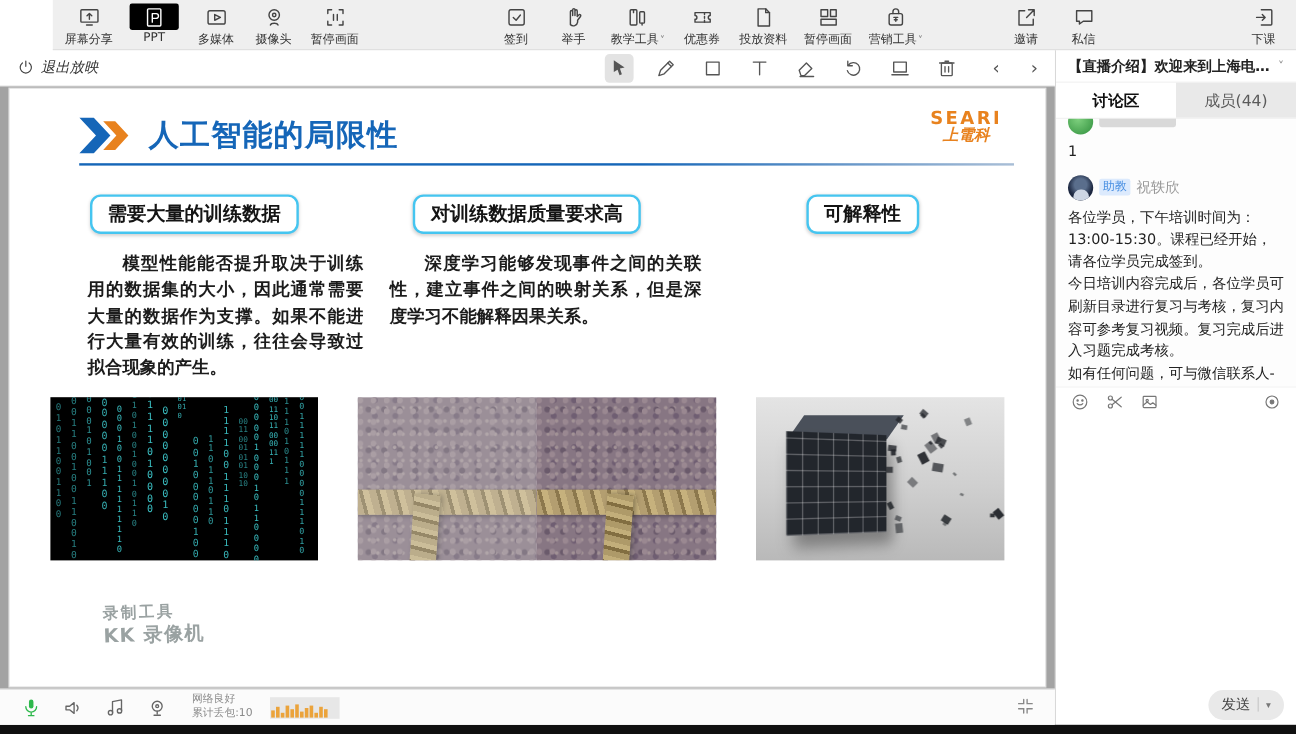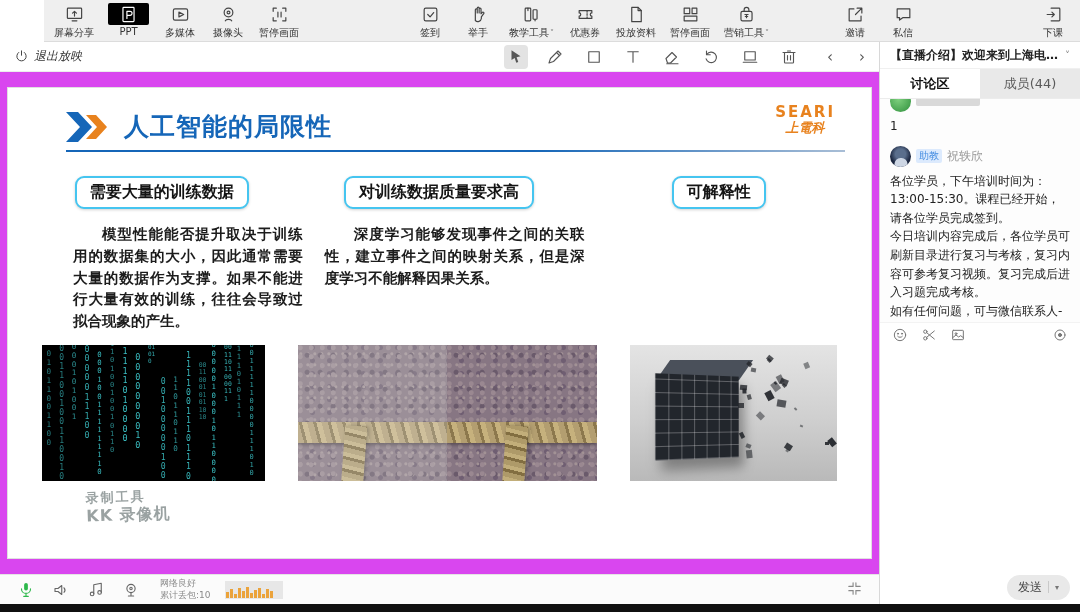--- a/index.html
+++ b/index.html
@@ -27,21 +27,21 @@
   .exit-btn{display:flex;align-items:center;gap:5px;font-size:12px;color:#333;cursor:pointer;font-style:italic;}
   .exit-btn svg{width:15px;height:15px;stroke:#444;fill:none;stroke-width:1.6;stroke-linecap:round;}
   .draw-tools{margin-left:auto;display:flex;align-items:center;gap:15px;color:#555;}
   .dt{width:24px;height:24px;display:flex;align-items:center;justify-content:center;border-radius:4px;cursor:pointer;}
   .dt svg{width:18px;height:18px;stroke:#555;fill:none;stroke-width:1.5;stroke-linecap:round;stroke-linejoin:round;}
   .dt.sel{background:#e3e3e3;}
   .pager{display:flex;align-items:center;gap:26px;margin-left:26px;font-size:15px;color:#555;}
   .pager span{cursor:pointer;}
 
   
-  .stage{flex:1;background:#d946ef;padding:16px 8px;min-height:0;}
+  .stage{flex:1;background:#a3a3a3;padding:2px 8px;min-height:0;}
   .slide{width:100%;height:100%;background:#fff;box-shadow:0 0 0 1px #e0e0e0;position:relative;overflow:hidden;}
   .slide-head{position:relative;padding:22px 30px 0 58px;display:flex;align-items:center;gap:12px;}
   .slide-title{color:#1566b8;font-size:25px;font-weight:bold;letter-spacing:1px;}
   .title-rule{height:2px;margin:7px 26px 0 58px;background:linear-gradient(90deg,#1566b8 60%,#a9bed6);}
   .logo{position:absolute;right:36px;top:16px;text-align:center;color:#e8821e;line-height:1.1;}
   .logo-en{font-size:15px;font-weight:800;letter-spacing:2px;}
   .logo-cn{font-size:13px;font-weight:700;font-style:italic;}
   .cols{display:grid;grid-template-columns:1fr 1.13fr 1.02fr;gap:22px;padding:24px 30px 0 34px;}
   .col-boxwrap{display:flex;justify-content:center;}
   .pill-box{border:2px solid #45c5f0;border-radius:9px;padding:4px 13px;font-size:16px;

